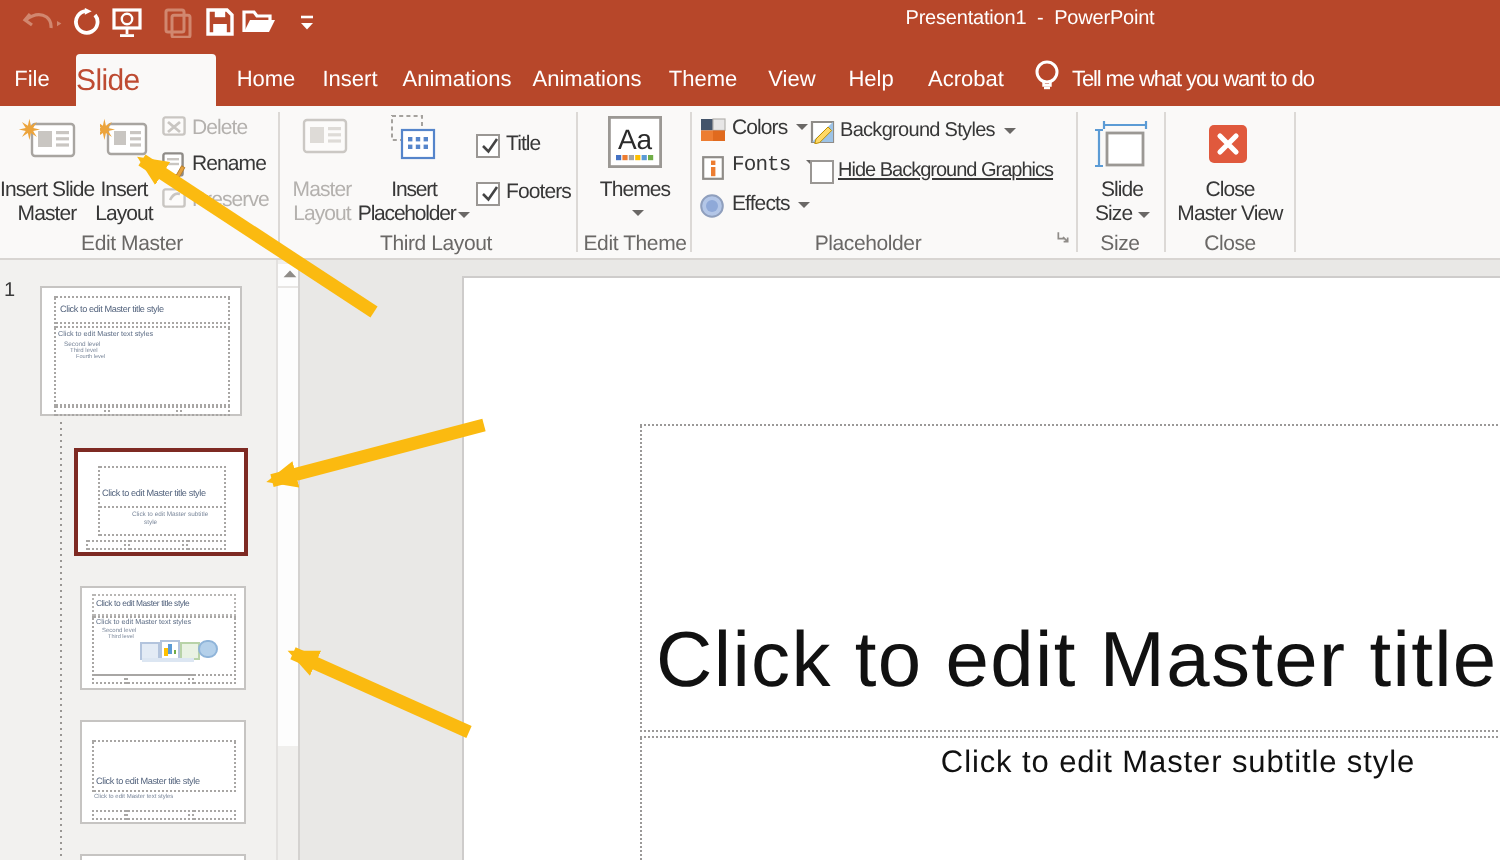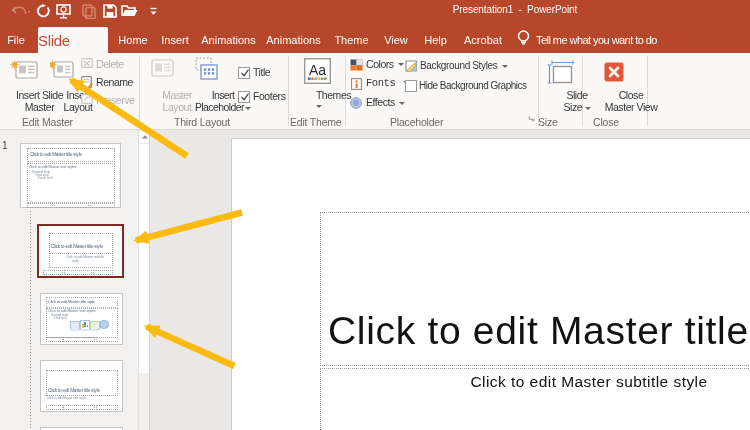--- a/index.html
+++ b/index.html
@@ -14,22 +14,22 @@
   .tab{top:27px;height:26px;line-height:26px;color:#fff;font-size:11px;text-align:center;}
   #activetab{left:38px;top:27px;width:70px;height:26px;background:#faf9f8;
              border-radius:2px 2px 0 0;}
   #activetab span{display:block;text-align:left;line-height:27px;
                   color:#BE4B32;font-size:15px;letter-spacing:-0.3px;}
   
   #ribbon{left:0;top:53px;width:750px;height:76px;background:#faf9f8;
           border-bottom:1px solid #d8d5d2;}
   .rsep{top:3px;width:1px;height:70px;background:#dcd9d6;}
   .glabel{top:63px;height:12px;line-height:12px;font-size:10.5px;color:#6a6866;
-          letter-spacing:-0.2px;}
-  .btxt{font-size:10.5px;color:#373737;text-align:center;line-height:12px;letter-spacing:-0.45px;white-space:nowrap;margin-left:16px;}
+          text-align:center;letter-spacing:-0.2px;}
+  .btxt{font-size:10.5px;color:#373737;text-align:center;line-height:12px;letter-spacing:-0.45px;white-space:nowrap;}
   .btxt.dis{color:#b4b1ae;}
   .srow{font-size:10.5px;color:#373737;line-height:11px;letter-spacing:-0.45px;white-space:nowrap;}
   .srow.dis{color:#b4b1ae;}
   .caret{display:inline-block;width:0;height:0;border-left:3px solid transparent;
          border-right:3px solid transparent;border-top:3.5px solid #6a6866;
          vertical-align:middle;margin-left:2px;}
   .cbx{width:10px;height:10px;background:#fff;border:1px solid #9a9794;}
   
   #content{left:0;top:130px;width:750px;height:300px;background:#e9e8e6;}
   #thumbpanel{left:0;top:0;width:138px;height:300px;background:#f2f1ef;}
@@ -222,21 +222,21 @@
       <circle cx="6" cy="6" r="3" fill="#8fa9d8"></circle>
     </svg>
     <div class="abs srow" style="left:366px;top:44px;">Effects <span class="caret"></span></div>
     <svg class="abs" style="left:405px;top:7px;" width="13" height="12" viewBox="0 0 13 12">
       <path d="M1,1 h10.5 v10 h-10.5 z" fill="#fff" stroke="#8f8c88" stroke-width="1.1"></path>
       <path d="M11.5,1 v10 h-10.5 z" fill="#9dc3e6"></path>
       <path d="M4,11.5 l6,-6 1.8,1.8 -6,6 -2.4,0.6 z" fill="#ffd966" stroke="#bf9000" stroke-width="0.5" transform="translate(-1,-2)"></path>
     </svg>
     <div class="abs srow" style="left:420px;top:7px;font-size:10px;letter-spacing:-0.35px;">Background Styles <span class="caret"></span></div>
     <div class="abs cbx" style="left:405px;top:26.5px;"></div>
-    <div class="abs srow" style="left:419px;top:26.5px;font-size:10px;letter-spacing:-0.5px;">Hide Background Graphics</div>
+    <div class="abs srow" style="left:419px;top:26.5px;font-size:10px;letter-spacing:-0.5px;text-decoration:underline;">Hide Background Graphics</div>
     <div class="abs glabel" style="left:390px;width:88px;">Placeholder</div>
     <svg class="abs" style="left:528px;top:62px;" width="7" height="7" viewBox="0 0 9 9">
       <path d="M1.5,1.5 v4 h4" fill="none" stroke="#8f8c88" stroke-width="1.1"></path>
       <path d="M4.5,4.5 l3,3 m0,-2.6 v2.6 h-2.6" fill="none" stroke="#8f8c88" stroke-width="1.1"></path>
     </svg>
 
     <svg class="abs" style="left:546px;top:4px;" width="28" height="28" viewBox="0 0 28 28">
       <rect x="7.5" y="9.5" width="18" height="16" fill="#fff" stroke="#9b9894" stroke-width="1.4"></rect>
       <path d="M6,5.5 h21 M6,3.5 v4 M27,3.5 v4" fill="none" stroke="#5b9bd5" stroke-width="1.1"></path>
       <path d="M3.5,8 v18 M1.5,8 h4 M1.5,26 h4" fill="none" stroke="#5b9bd5" stroke-width="1.1"></path>

